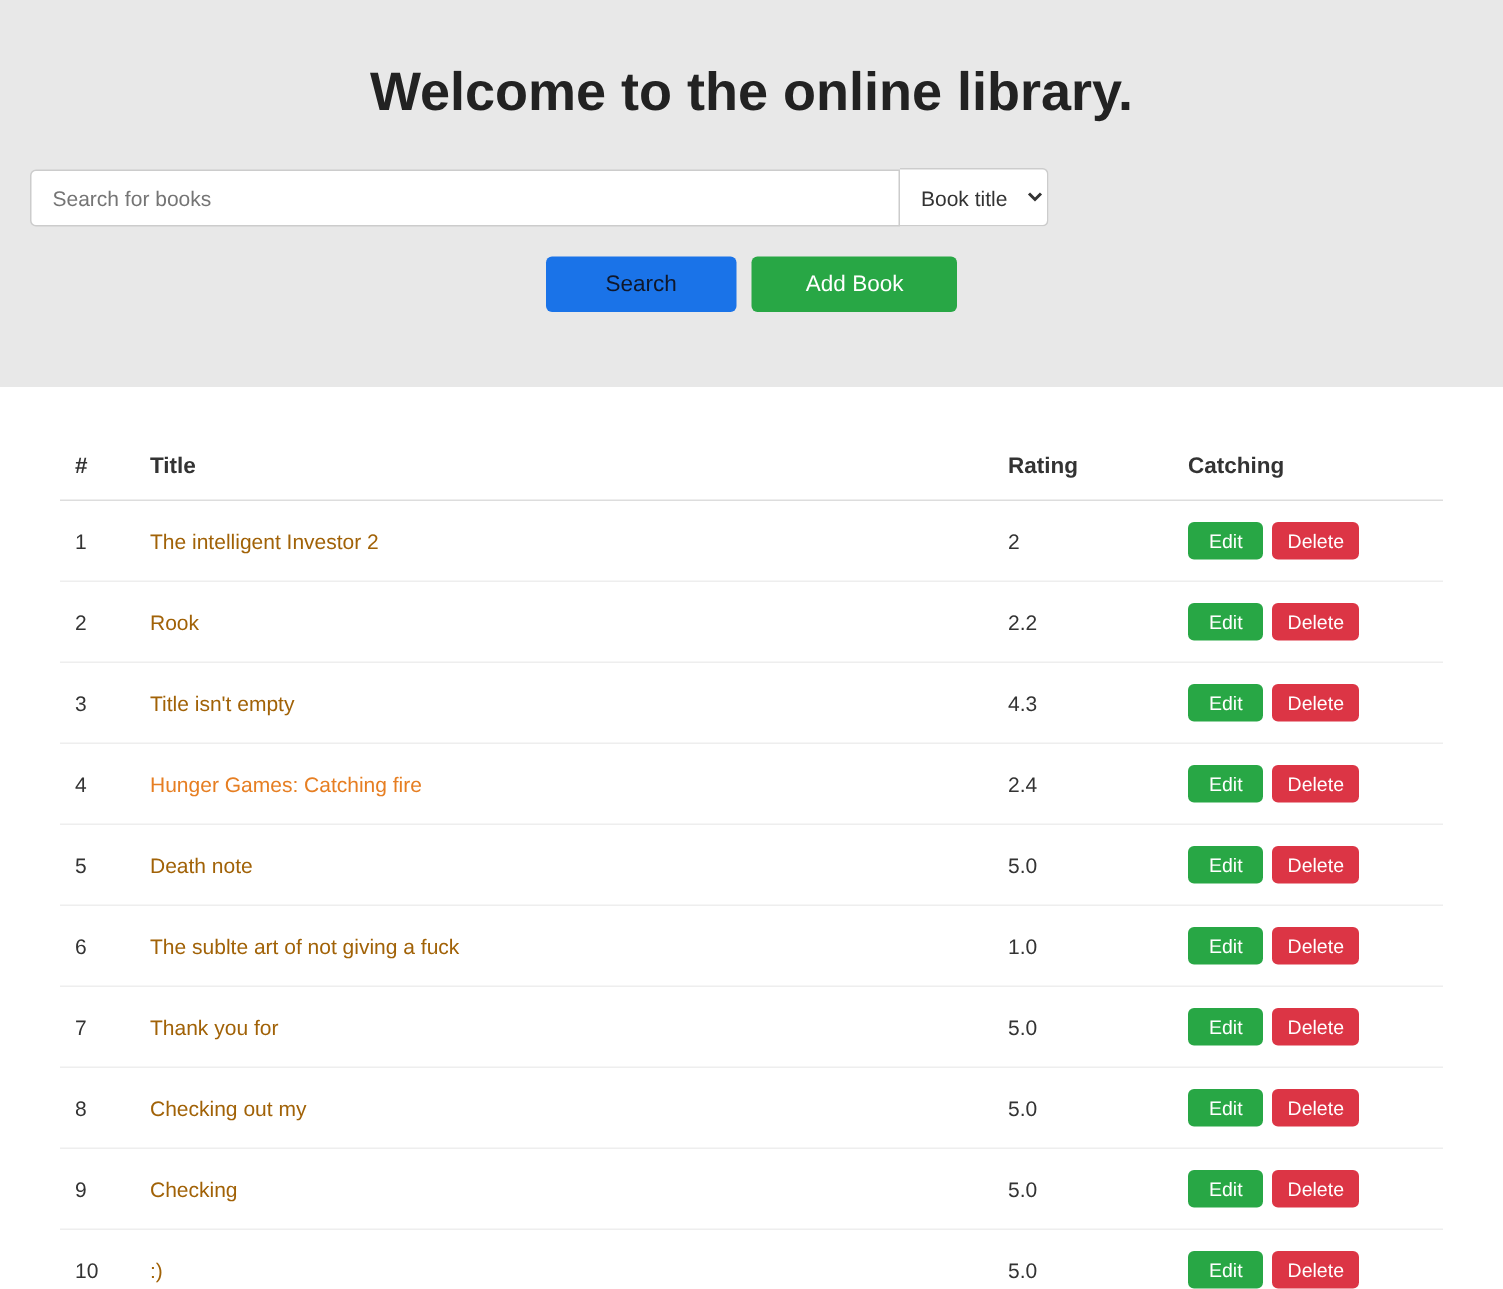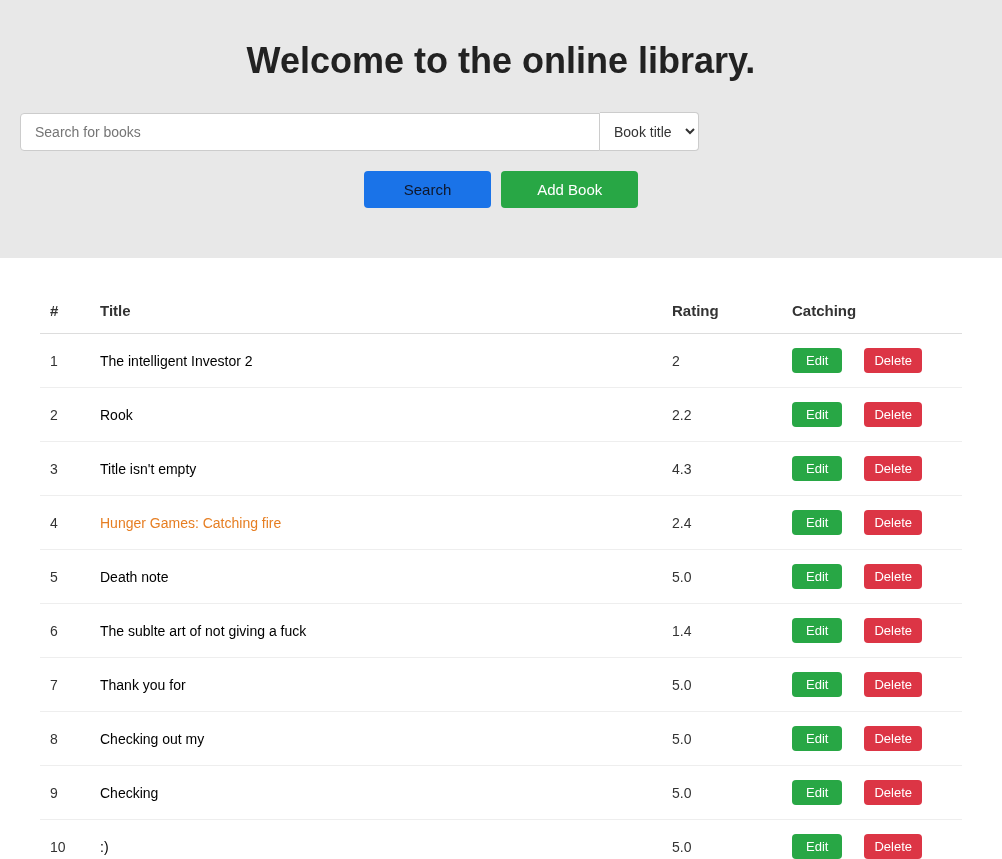--- a/index.html
+++ b/index.html
@@ -116,21 +116,21 @@
     }
 
     .books-table td {
       padding: 14px 10px;
       border-bottom: 1px solid #eee;
       font-size: 14px;
       color: #333;
     }
 
     .books-table td.title-cell {
-      color: #000000;
+      color: #a16207;
     }
 
     .books-table td.title-cell.orange {
       color: #e67e22;
     }
 
     .col-num {
       width: 50px;
     }
 
@@ -141,21 +141,21 @@
     .col-rating {
       width: 120px;
     }
 
     .col-actions {
       width: 180px;
     }
 
     .action-buttons {
       display: flex;
-      gap: 22px;
+      gap: 6px;
     }
 
     .btn-edit {
       background-color: #28a745;
       color: #fff;
       border: none;
       border-radius: 4px;
       padding: 5px 14px;
       font-size: 13px;
       cursor: pointer;
@@ -254,21 +254,21 @@
           <td>
             <div class="action-buttons">
               <button class="btn-edit">Edit</button>
               <button class="btn-delete">Delete</button>
             </div>
           </td>
         </tr>
         <tr>
           <td>6</td>
           <td class="title-cell">The sublte art of not giving a fuck</td>
-          <td>1.4</td>
+          <td>1.0</td>
           <td>
             <div class="action-buttons">
               <button class="btn-edit">Edit</button>
               <button class="btn-delete">Delete</button>
             </div>
           </td>
         </tr>
         <tr>
           <td>7</td>
           <td class="title-cell">Thank you for</td>

